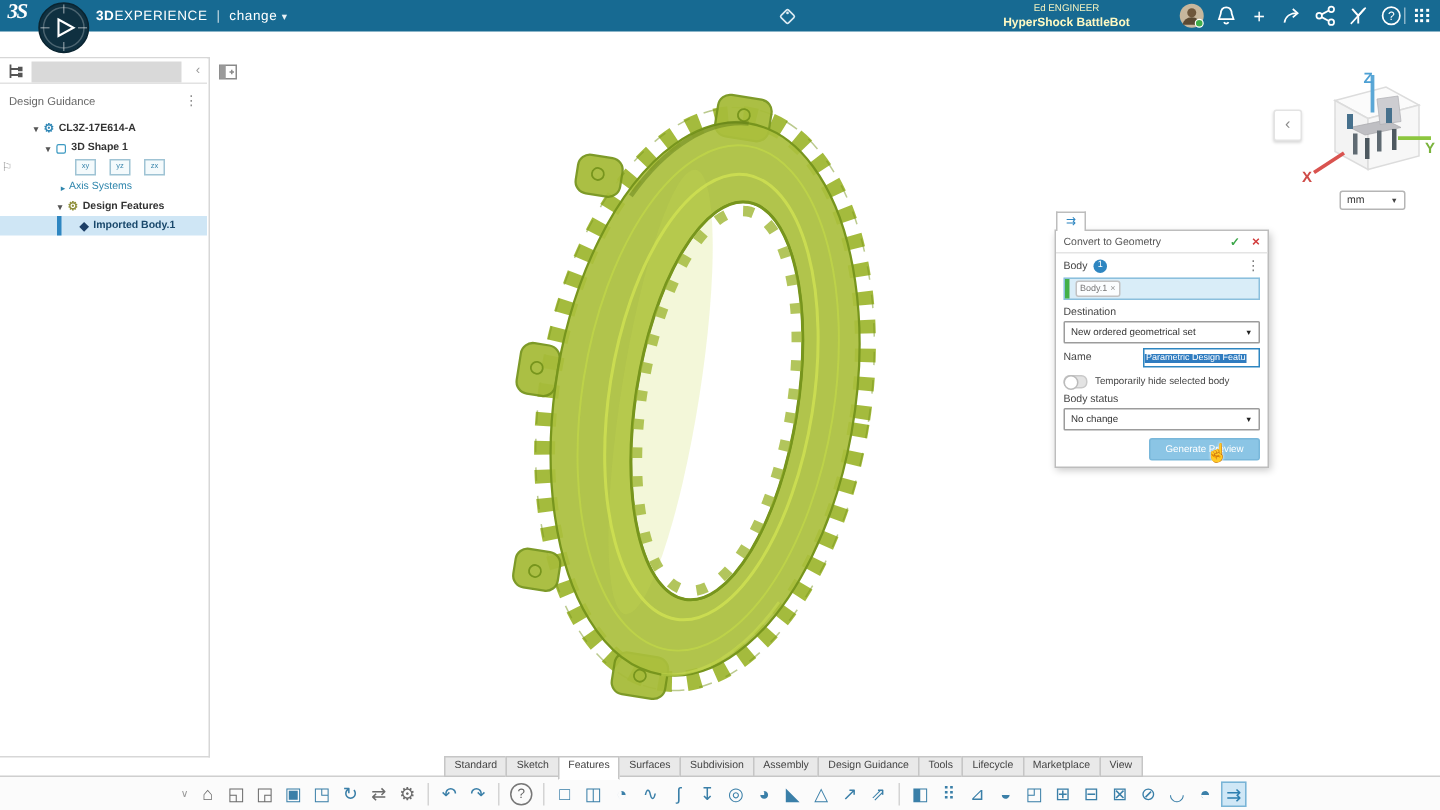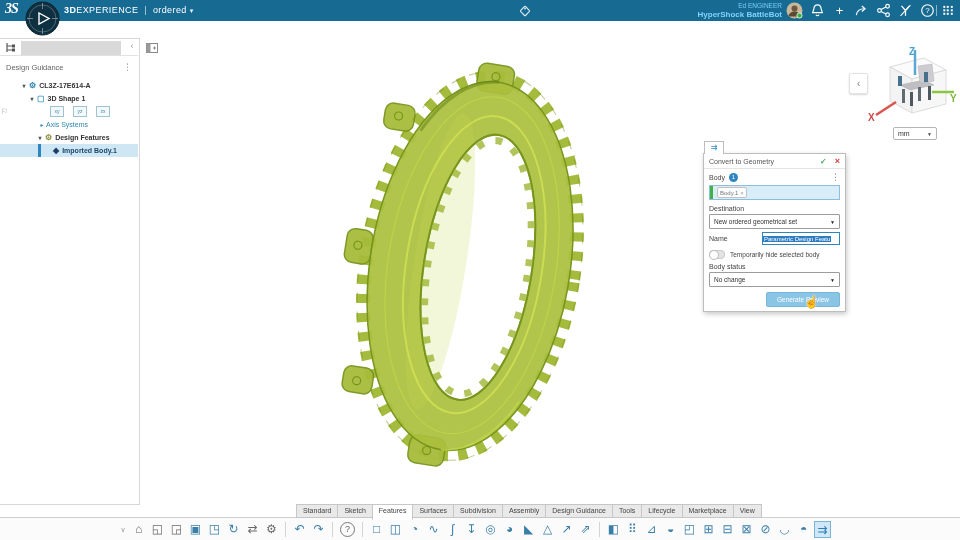--- a/index.html
+++ b/index.html
@@ -10,21 +10,21 @@
   .dslogo{position:absolute;left:5px;top:1px;color:#fff;font:italic bold 14px "Liberation Serif",serif;letter-spacing:-1px;}
   .compass{position:absolute;left:24px;top:0px;}
   .brand{position:absolute;left:64px;top:0;height:21px;line-height:21px;color:#fff;font-size:9px;letter-spacing:.4px;}
   .brand b{font-weight:bold;}
   .brand .thin{opacity:.75;font-weight:normal;margin:0 3px;}
   .brand .car{font-size:7px;opacity:.9;}
   .search{position:absolute;left:340px;top:3px;width:168px;height:15px;background:#fdfefe;border-radius:8px;display:flex;align-items:center;padding:0 4px 0 10px;box-sizing:border-box;}
   .search input{border:none;outline:none;background:transparent;flex:1;font-size:7.5px;color:#333;font-family:"Liberation Sans",sans-serif;}
   .search input::placeholder{color:#9fb0ba;}
   .tagicon{position:absolute;left:518px;top:4px;}
-  .userblock{position:absolute;left:640px;top:2px;width:142px;text-align:right;color:#7dd3fc;line-height:1.25;}
+  .userblock{position:absolute;left:640px;top:2px;width:142px;text-align:center;color:#fef9c3;line-height:1.25;}
   .userblock .l1{font-size:6.5px;opacity:.95;}
   .userblock .l2{font-size:8px;font-weight:bold;}
   .avatar{position:absolute;left:786px;top:2px;}
   .tico{position:absolute;top:3px;width:15px;height:15px;color:#fff;text-align:center;line-height:15px;font-size:11px;}
   .tsep-bar{position:absolute;top:5px;width:1px;height:11px;background:rgba(255,255,255,.5);}
   
   .lpanel{position:absolute;left:0;top:38px;width:140px;height:467px;background:#fff;border:1px solid #d7d7d7;border-left:none;box-sizing:border-box;}
   .ptabs{position:absolute;left:0;top:0;width:138px;height:16px;background:#fff;border-bottom:1px solid #e2e2e2;}
   .ptabs .grey{position:absolute;left:21px;top:2px;width:100px;height:14px;background:#d9d9d9;}
   .ptabs .collapse{position:absolute;left:126px;top:1px;width:12px;height:13px;color:#9a9a9a;font-size:9px;line-height:13px;text-align:center;}
@@ -99,21 +99,21 @@
       <circle cx="18.5" cy="18.5" r="13.5" fill="none" stroke="rgba(255,255,255,0.25)" stroke-width="1"></circle>
       <line x1="18.5" y1="3" x2="18.5" y2="9" stroke="rgba(255,255,255,0.4)"></line>
       <line x1="18.5" y1="28" x2="18.5" y2="34" stroke="rgba(255,255,255,0.4)"></line>
       <line x1="3" y1="18.5" x2="9" y2="18.5" stroke="rgba(255,255,255,0.4)"></line>
       <line x1="28" y1="18.5" x2="34" y2="18.5" stroke="rgba(255,255,255,0.4)"></line>
       <polygon points="15,13 25,18.5 15,24" fill="none" stroke="#fff" stroke-width="1.4"></polygon>
     </svg>
     <div class="brand">
       <b>3D</b><span>EXPERIENCE</span>
       <span class="thin">|</span>
-      <span>ordered</span>
+      <span>change</span>
       <span class="car">▾</span>
     </div>
     <svg class="tagicon" width="14" height="14" viewBox="0 0 14 14">
       <rect x="3.5" y="3.5" width="7" height="7" rx="1" transform="rotate(45 7 7)" fill="none" stroke="#dcebf3" stroke-width="1.1"></rect>
       <circle cx="7" cy="4.6" r="0.9" fill="#dcebf3"></circle>
     </svg>
     <div class="userblock">
       <div class="l1">Ed ENGINEER</div>
       <div class="l2">HyperShock BattleBot</div>
     </div>

